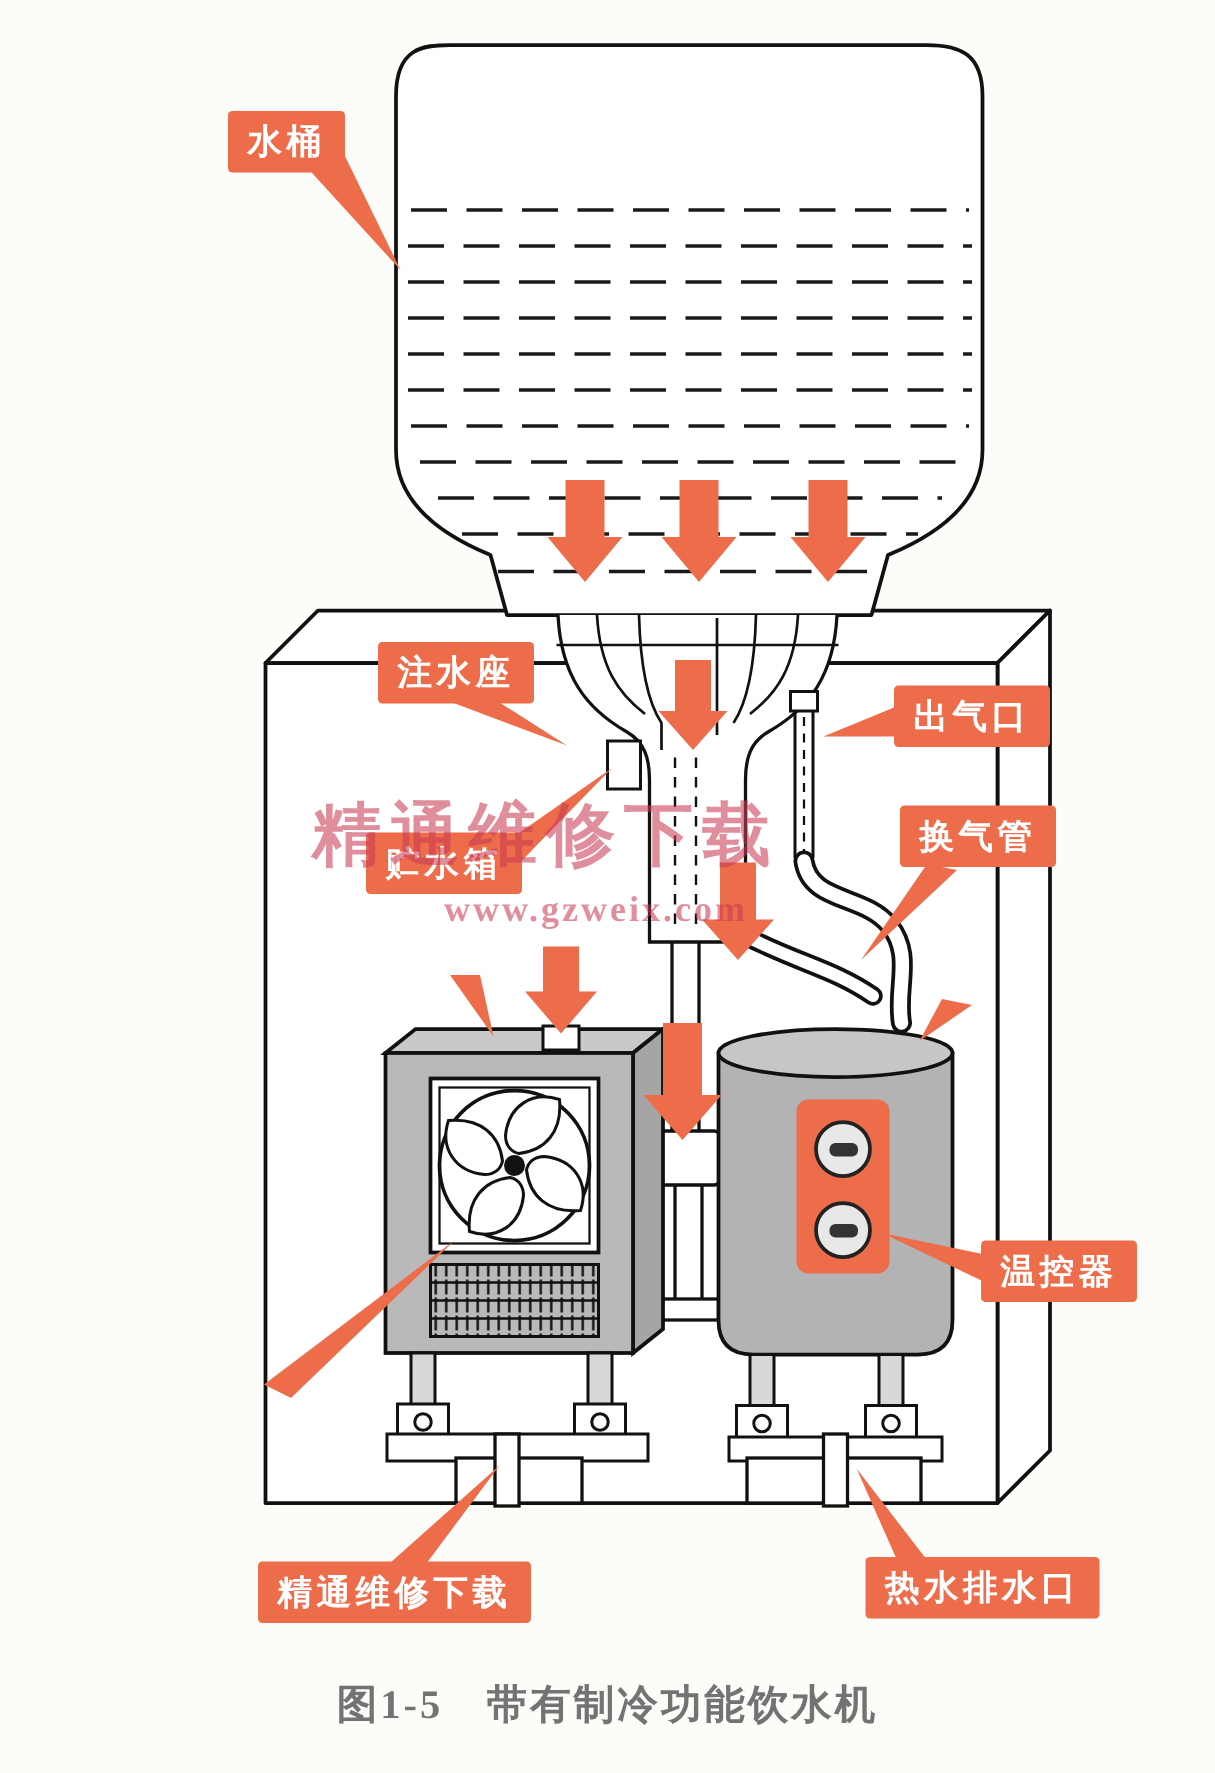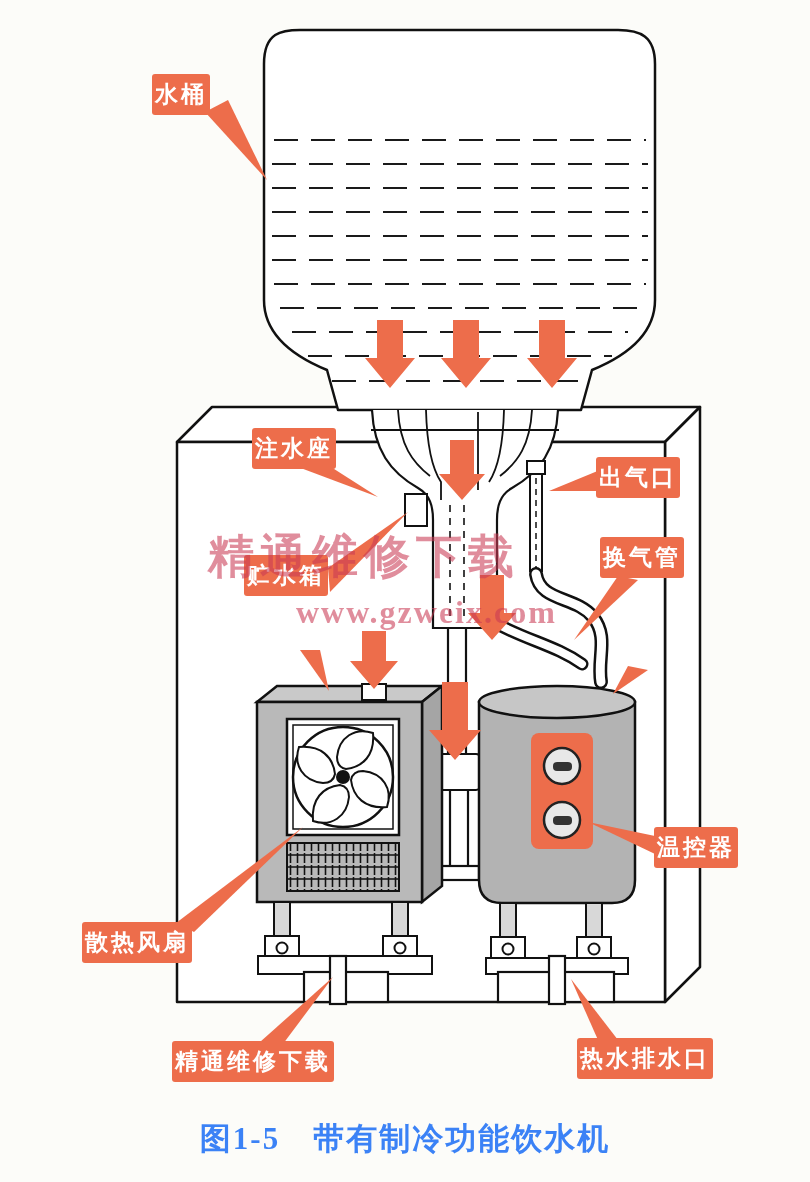--- a/index.html
+++ b/index.html
@@ -5,33 +5,33 @@
   html,body{margin:0;padding:0;background:#e9e9e6;}
   .stage{
     position:relative;width:810px;height:1182px;margin:0 auto;
     background:#fcfcf9;overflow:hidden;
     font-family:"Liberation Sans", sans-serif;
   }
   svg{position:absolute;left:0;top:0;}
   .callout{
     position:absolute;background:#ed6d4b;color:#ffffff;
     font:bold 23px/1.25 "Liberation Sans", sans-serif;
-    letter-spacing:3px;padding:6px 3px;border-radius:3px;white-space:nowrap;
+    letter-spacing:3px;padding:6px 13px;border-radius:3px;white-space:nowrap;
     z-index:5;
   }
   .watermark{
     position:absolute;color:rgba(201,59,85,0.58);font-weight:bold;z-index:9;
     font-family:"Liberation Serif", serif;pointer-events:none;white-space:nowrap;
   }
   .wm1{left:208px;top:526px;font-size:46px;letter-spacing:6px;}
-  .wm2{left:296px;top:594px;font-size:32px;letter-spacing:2px;}
+  .wm2{left:296px;top:594px;font-size:24px;letter-spacing:2px;}
   .caption{
     position:absolute;left:50%;top:1118px;transform:translateX(-50%);
-    font-family:"Liberation Serif", serif;font-size:31px;font-weight:600;
-    color:#3b82f6;letter-spacing:2px;white-space:nowrap;z-index:5;
+    font-family:"Liberation Serif", serif;font-size:27px;font-weight:600;
+    color:#737373;letter-spacing:2px;white-space:nowrap;z-index:5;
   }
 </style>
 </head>
 <body>
 
 <div class="stage">
 
   <svg width="810" height="1182" viewBox="0 0 810 1182">
     <defs>
       <pattern id="grille" width="7" height="12" patternUnits="userSpaceOnUse">
@@ -198,21 +198,20 @@
       <polygon points="598,1040 618,1040 571,979"></polygon>
     </g>
   </svg>
 
   <div class="callout" style="left:152px;top:74px">水桶</div>
   <div class="callout" style="left:252px;top:428px">注水座</div>
   <div class="callout" style="left:244px;top:555px">贮水箱</div>
   <div class="callout" style="left:596px;top:457px">出气口</div>
   <div class="callout" style="left:600px;top:537px">换气管</div>
   <div class="callout" style="left:654px;top:827px">温控器</div>
-  <div class="callout" style="left:82px;top:922px">散热风扇</div>
   <div class="callout" style="left:172px;top:1041px">精通维修下载</div>
   <div class="callout" style="left:577px;top:1038px">热水排水口</div>
 
   <div class="watermark wm1">精通维修下载</div>
   <div class="watermark wm2">www.gzweix.com</div>
 
   <div class="caption">图1-5　带有制冷功能饮水机</div>
 </div>
 
 </body></html>

